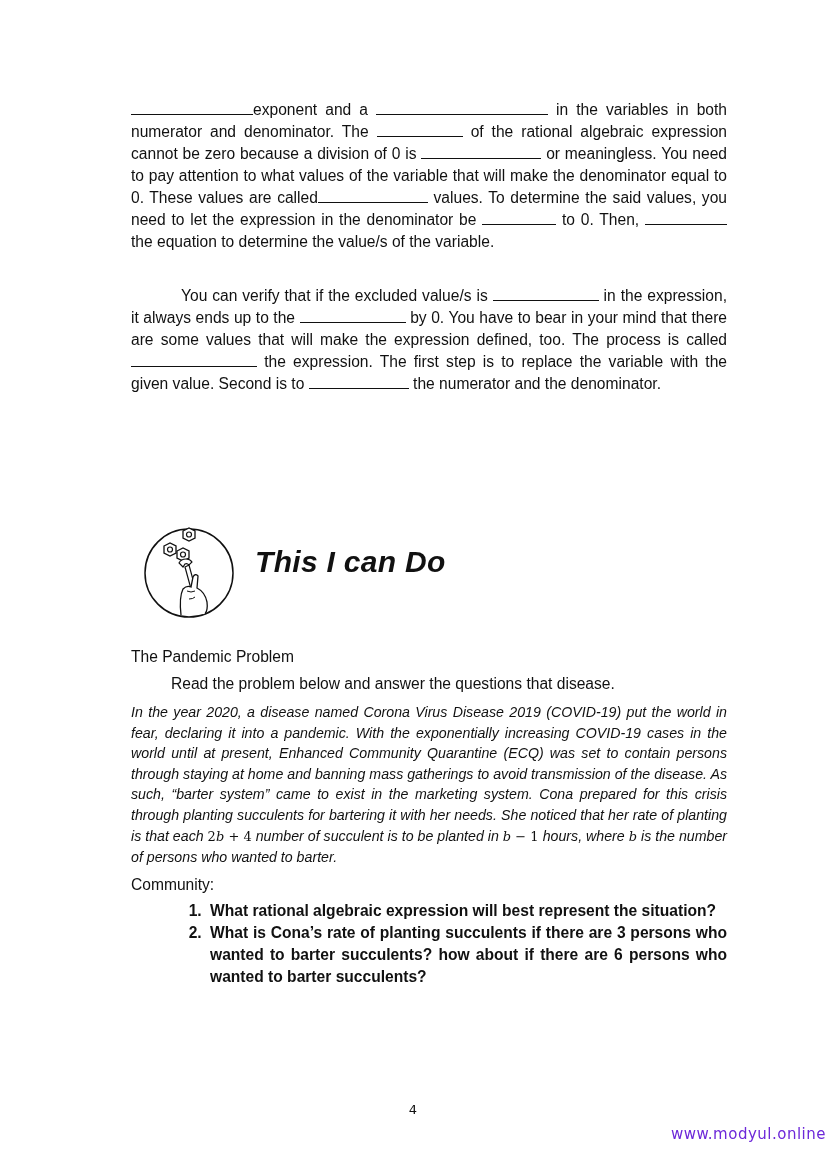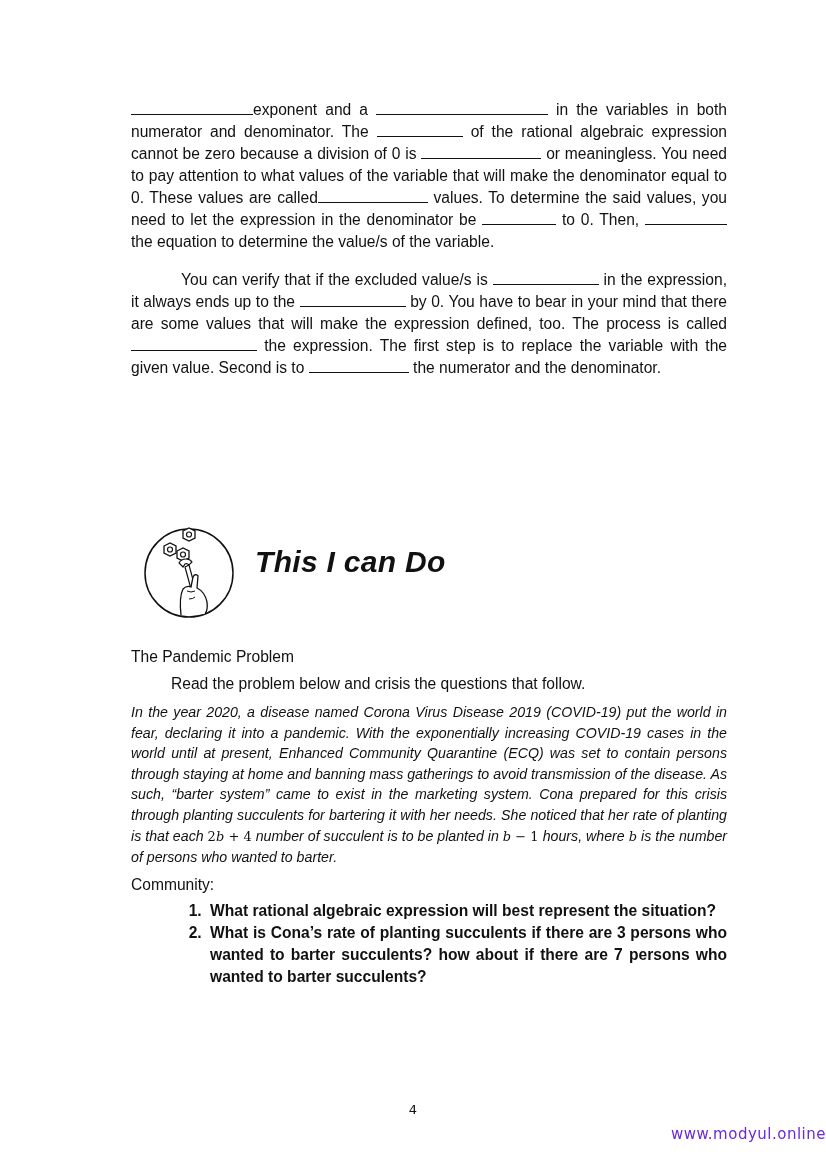--- a/index.html
+++ b/index.html
@@ -2,21 +2,21 @@
 <html><head>
   <meta charset="utf-8">
   <style>
     html, body { margin: 0; padding: 0; background: #ffffff; }
     body { width: 826px; height: 1169px; position: relative; overflow: hidden;
       font-family: "Liberation Sans", sans-serif; color: #111; }
     .page { position: absolute; left: 131px; top: 99px; width: 596px; }
     .para { font-size: 15.6px; line-height: 22px; text-align: justify; margin: 0; }
     .para.indent { text-indent: 50px; }
     .blank { display: inline-block; border-bottom: 1px solid #111; height: 14px; vertical-align: baseline; }
-    .p1 { margin-bottom: 16px; }
+    .p1 { margin-bottom: 32px; }
     .p2 { margin-bottom: 16px; }
     .section-head { position: absolute; left: 143px; top: 527px; width: 400px; height: 95px; }
     .section-icon { position: absolute; left: 0; top: 0; width: 92px; height: 92px; }
     .section-title { position: absolute; left: 112px; top: 18px; font-size: 30px; font-weight: bold; font-style: italic; margin: 0; letter-spacing: 0.3px; }
     .problem { position: absolute; left: 131px; top: 648px; width: 596px; }
     .problem-title { font-size: 15.6px; font-weight: normal; margin: 0 0 9px 0; }
     .instruction { font-size: 15.6px; margin: 0 0 9px 40px; }
     .story { font-size: 14.2px; font-style: italic; line-height: 20.6px; text-align: justify; margin: 0 0 8px 0; }
     .story .math { font-family: "DejaVu Serif", serif; font-style: normal; font-size: 13px; }
     .story .mathv { font-family: "DejaVu Serif", serif; font-style: italic; font-size: 13px; }
@@ -49,23 +49,23 @@
     <path d="M42,40 l4,-2 l6,22 l-4,2 z" fill="#fff" stroke="#111" stroke-width="1.2"></path>
     <path d="M38,88 q-2,-18 2,-26 q4,-4 8,-2 l2,-10 q2,-4 5,-1 l-1,12 q8,4 10,14 q1,8 -2,12" fill="#fff" stroke="#111" stroke-width="1.3"></path>
     <path d="M44,64 q4,2 8,0" fill="none" stroke="#111" stroke-width="1"></path>
     <path d="M46,72 q4,0 6,-2" fill="none" stroke="#111" stroke-width="1"></path>
   </svg>
   <h2 class="section-title">This I can Do</h2>
 </div>
 
 <div class="problem">
   <h3 class="problem-title">The Pandemic Problem</h3>
-  <p class="instruction">Read the problem below and crisis the questions that follow.</p>
+  <p class="instruction">Read the problem below and answer the questions that disease.</p>
   <p class="story"><span>In the year 2020, a disease named Corona Virus Disease 2019 (COVID-19) put the world in fear, declaring it into a pandemic. With the exponentially increasing COVID-19 cases in the world until at present, Enhanced Community Quarantine (ECQ) was set to contain persons through staying at home and banning mass gatherings to avoid transmission of the disease. As such, “barter system” came to exist in the marketing system. Cona prepared for this crisis through planting succulents for bartering it with her needs. She noticed that her rate of planting is that each</span> <span class="math">2</span><span class="mathv">b</span><span class="math"> + 4</span> <span>number of succulent is to be planted in</span> <span class="mathv">b</span><span class="math"> − 1</span> <span>hours, where</span> <span class="mathv">b</span> <span>is the number of persons who wanted to barter.</span></p>
   <p class="questions-label">Community:</p>
   <ol class="questions">
     <li>What rational algebraic expression will best represent the situation?</li>
-    <li>What is Cona’s rate of planting succulents if there are 3 persons who wanted to barter succulents? how about if there are 7 persons who wanted to barter succulents?</li>
+    <li>What is Cona’s rate of planting succulents if there are 3 persons who wanted to barter succulents? how about if there are 6 persons who wanted to barter succulents?</li>
   </ol>
 </div>
 
 <div class="footer-page">4</div>
 <div class="footer-url">www.modyul.online</div>
 
 </body></html>

